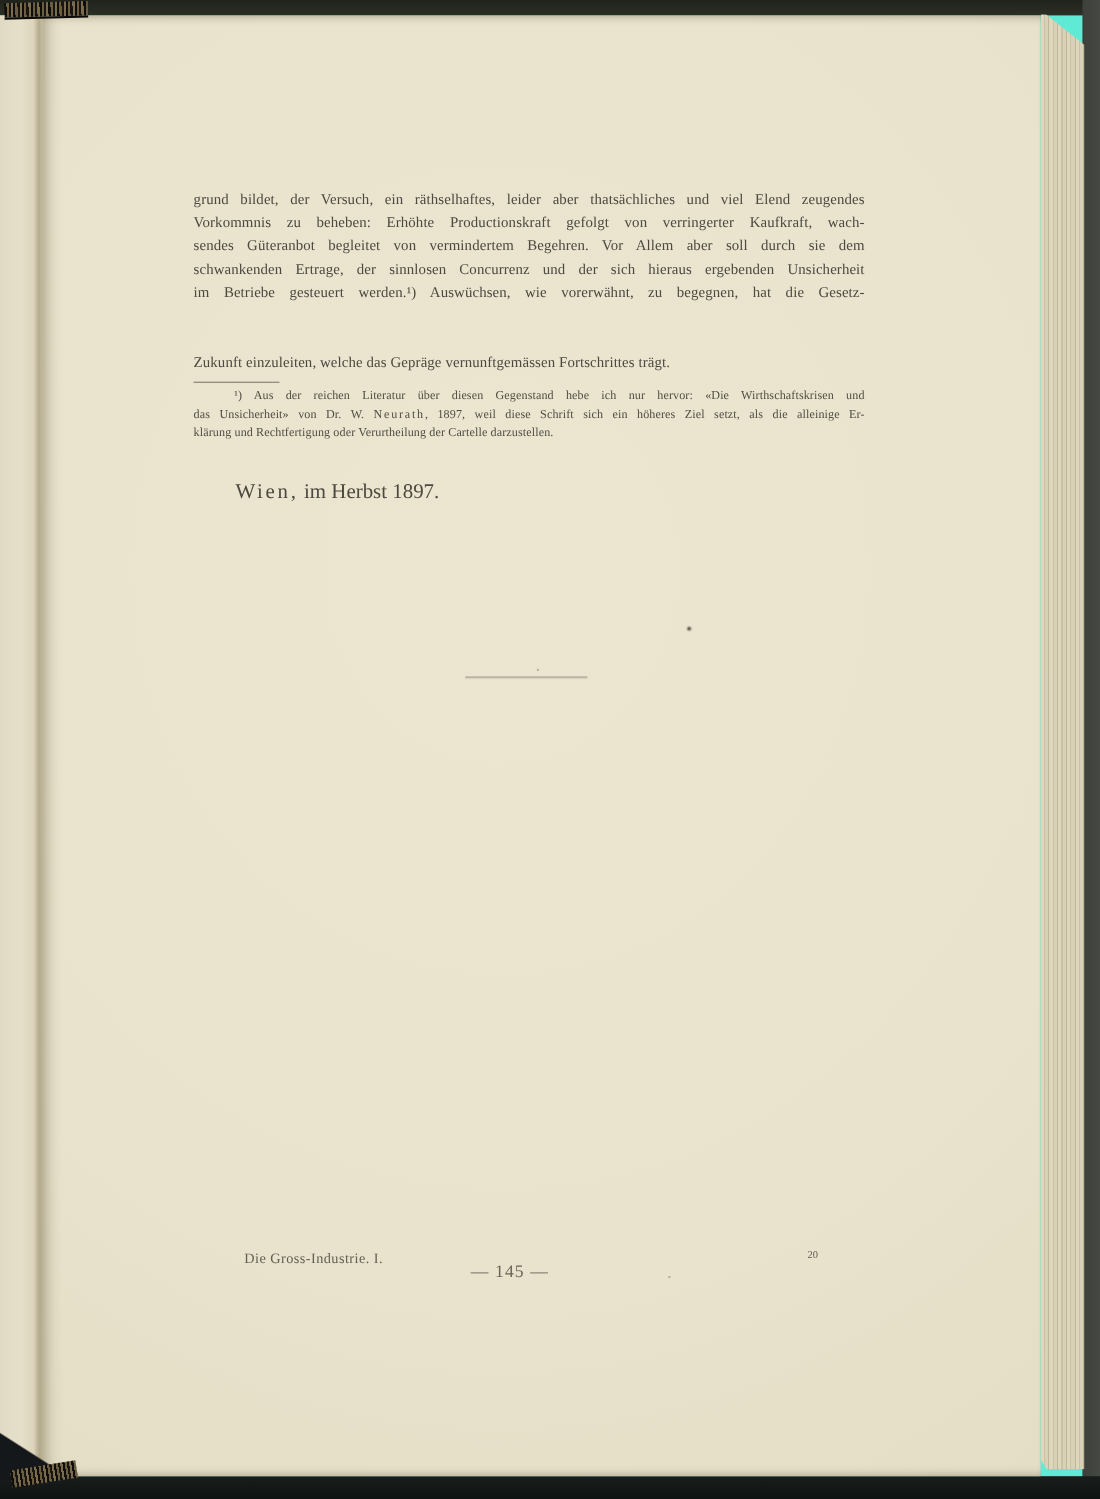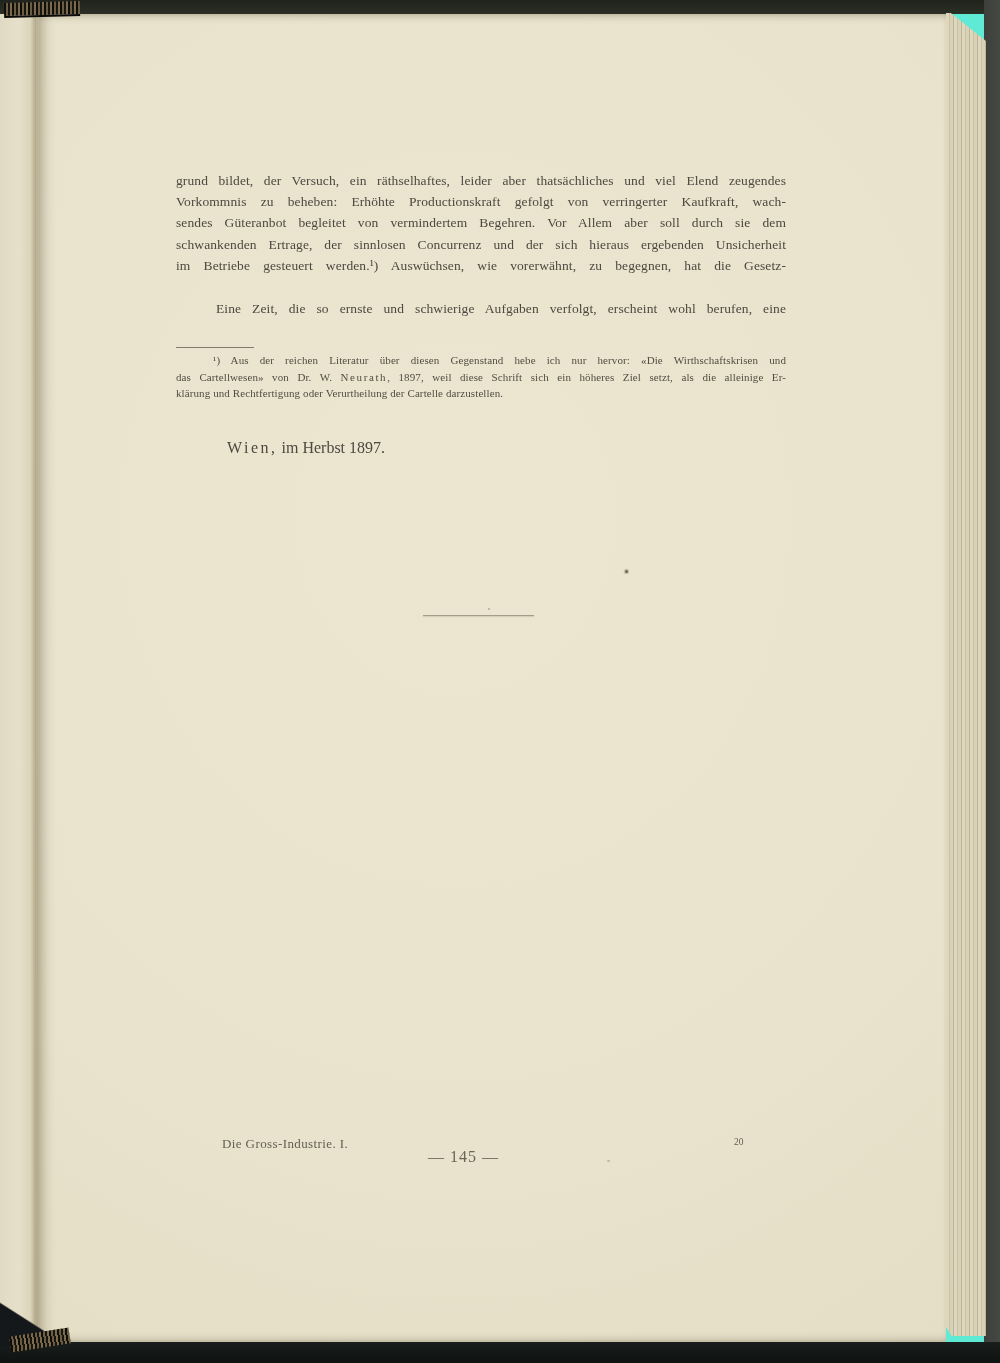--- a/index.html
+++ b/index.html
@@ -48,21 +48,21 @@
   .ind40{text-indent:40px;}
   .fn-rule{position:absolute;left:176px;top:347px;width:78px;height:1px;background:#837c6c;}
   .footnote{position:absolute;left:176px;top:352px;width:610px;height:52px;color:#524d43;}
   .fline{position:absolute;left:0;width:610px;
     font-size:11px;line-height:16.6px;letter-spacing:.1px;
     text-align:justify;text-align-last:justify;}
   .fline.last{text-align-last:left;}
   .f0{top:0}.f1{top:16.6px}.f2{top:33.2px}
   .ind37{text-indent:37px;}
   .sperr{letter-spacing:1.6px;}
-  .dateline{position:absolute;left:227px;top:438px;font-size:16px;line-height:20px;color:#4d4840;}
+  .dateline{position:absolute;left:214px;top:438px;font-size:19px;line-height:20px;color:#4d4840;}
   .dateline .city{letter-spacing:2.5px;}
   .divider{position:absolute;left:423px;top:615px;width:111px;height:1px;background:#a59d8c;box-shadow:0 1px 1px rgba(160,150,125,.35);}
   .footer-series{position:absolute;left:222px;top:1138px;font-size:13px;line-height:12px;letter-spacing:.4px;color:#635e52;}
   .footer-sig{position:absolute;left:734px;top:1136px;font-size:9.5px;line-height:12px;color:#635e52;}
   .footer-page{position:absolute;left:428px;top:1150px;width:110px;text-align:left;font-size:16px;line-height:13px;letter-spacing:1px;color:#6b6557;}
   
   .speck{position:absolute;border-radius:50%;z-index:4;}
   .sp1{left:625px;top:570px;width:3px;height:3px;background:#6f6a5b;box-shadow:0 0 1px 1px rgba(150,142,120,.5);}
   .sp2{left:488px;top:608px;width:2px;height:2px;background:#9b947f;opacity:.7;}
   .sp3{left:607px;top:1160px;width:3px;height:2px;background:#b3ab94;opacity:.8;}
@@ -88,28 +88,28 @@
 
     <div class="para p1">
       <div class="tline l0">grund bildet, der Versuch, ein räthselhaftes, leider aber thatsächliches und viel Elend zeugendes</div>
       <div class="tline l1">Vorkommnis zu beheben: Erhöhte Productionskraft gefolgt von verringerter Kaufkraft, wach-</div>
       <div class="tline l2">sendes Güteranbot begleitet von vermindertem Begehren. Vor Allem aber soll durch sie dem</div>
       <div class="tline l3">schwankenden Ertrage, der sinnlosen Concurrenz und der sich hieraus ergebenden Unsicherheit</div>
       <div class="tline l4">im Betriebe gesteuert werden.¹) Auswüchsen, wie vorerwähnt, zu begegnen, hat die Gesetz-</div>
     </div>
 
     <div class="para p2">
-      <div class="tline l0 ind40">Eine Zeit, die so ernste und schwierige Aufgaben verfolgt, erscheint wohl berufen, eine</div>
+      <div class="tline l1 last">Zukunft einzuleiten, welche das Gepräge vernunftgemässen Fortschrittes trägt.</div>
     </div>
 
     <div class="fn-rule"></div>
 
     <div class="footnote">
       <div class="fline f0 ind37">¹) Aus der reichen Literatur über diesen Gegenstand hebe ich nur hervor: «Die Wirthschaftskrisen und</div>
-      <div class="fline f1"><span>das Cartellwesen» von Dr. W. </span><span class="sperr">Neurath</span><span>, 1897, weil diese Schrift sich ein höheres Ziel setzt, als die alleinige Er-</span></div>
+      <div class="fline f1"><span>das Unsicherheit» von Dr. W. </span><span class="sperr">Neurath</span><span>, 1897, weil diese Schrift sich ein höheres Ziel setzt, als die alleinige Er-</span></div>
       <div class="fline f2 last">klärung und Rechtfertigung oder Verurtheilung der Cartelle darzustellen.</div>
     </div>
 
     <div class="dateline"><span class="city">Wien,</span><span> im Herbst 1897.</span></div>
 
     <div class="divider"></div>
 
     <div class="footer-series">Die Gross-Industrie. I.</div>
     <div class="footer-sig">20</div>
     <div class="footer-page">— 145 —</div>

